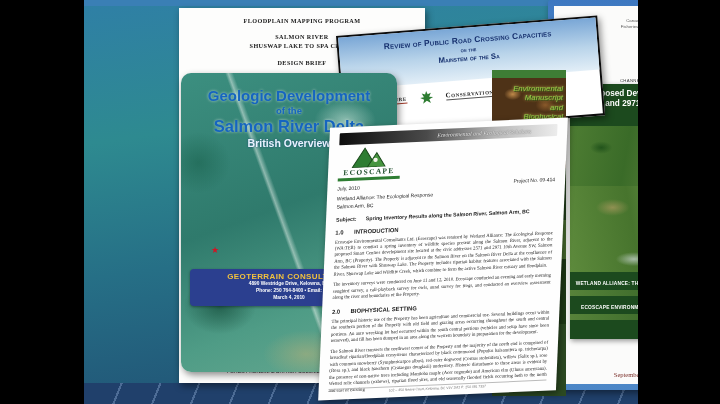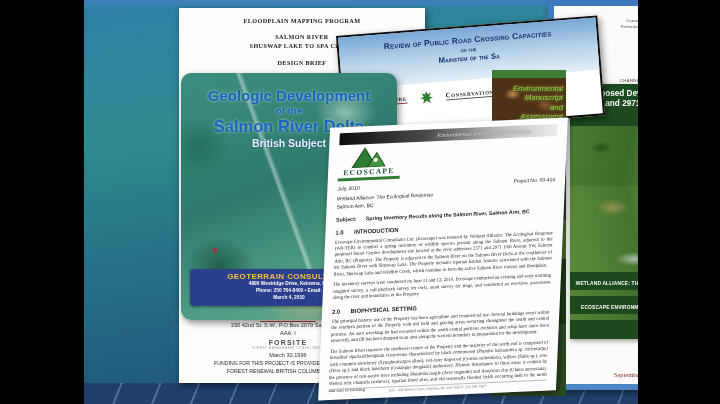--- a/index.html
+++ b/index.html
@@ -85,21 +85,21 @@
       radial-gradient(13px 9px at 40% 55%,#a8743c,transparent 65%),
       radial-gradient(12px 8px at 65% 75%,#b97c3a,transparent 65%),#4e3217;}
   #enviro .greenband{position:absolute;left:0;top:0;width:100%;height:8px;background:#3e7d35;}
   .env-title{position:absolute;top:14px;left:0;right:3px;text-align:right;
     font-style:italic;font-weight:normal;font-size:7.8px;line-height:1.2;color:#8cc843;
     text-shadow:1px 1px 0 #2c4a12,0 0 3px #efe76e;}
   .env-brand{position:absolute;bottom:34px;left:1px;font-family:"Liberation Serif",serif;
     font-weight:bold;font-size:9.5px;letter-spacing:1px;color:#ece9da;}
 
   
-  #geo{left:97px;top:73px;width:216px;height:247px;border-radius:10px;overflow:hidden;z-index:5;
+  #geo{left:97px;top:73px;width:216px;height:299px;border-radius:10px;overflow:hidden;z-index:5;
     background:
       radial-gradient(44px 30px at 76% 16%,rgba(214,238,226,.55),transparent 70%),
       radial-gradient(52px 40px at 18% 78%,rgba(8,58,40,.55),transparent 70%),
       radial-gradient(62px 34px at 58% 94%,rgba(188,178,120,.5),transparent 70%),
       radial-gradient(46px 44px at 8% 30%,rgba(18,88,66,.45),transparent 70%),
       linear-gradient(70deg,transparent 47%,rgba(232,242,236,.5) 48%,transparent 49.6%),
       linear-gradient(160deg,#3c8f80,#2f7a6c 45%,#4f9c86 75%,#67a890);}
   .geo-title{margin-top:14px;text-align:center;font-weight:bold;color:#1565c0;
     text-shadow:0 0 3px rgba(255,255,255,.65);}
   .geo-t1{font-size:15px;}
@@ -227,32 +227,32 @@
       </div>
     </div>
 
     <div class="doc" id="enviro">
       <div class="rocks"></div>
       <div class="greenband"></div>
       <div class="env-title">
         <div>Environmental</div>
         <div>Manuscript</div>
         <div>and</div>
-        <div>Assessment</div>
+        <div>Biophysical</div>
         <div>Overview</div>
       </div>
       <div class="env-brand">ECOSCAPE</div>
     </div>
 
     <div class="doc" id="geo">
       <div class="geo-title">
         <div class="geo-t1">Geologic Development</div>
         <div class="geo-t2">of the</div>
         <div class="geo-t3">Salmon River Delta</div>
-        <div class="geo-t4">British Subject</div>
+        <div class="geo-t4">British Overview</div>
       </div>
       <div class="geo-star">★</div>
       <div class="geoterrain">
         <div class="gt-name">GEOTERRAIN CONSULTANTS</div>
         <div class="gt-line">4890 Westridge Drive, Kelowna, BC</div>
         <div class="gt-line">Phone: 250 764-8400  •  Email:</div>
         <div class="gt-line">March 4, 2010</div>
       </div>
     </div>
 

